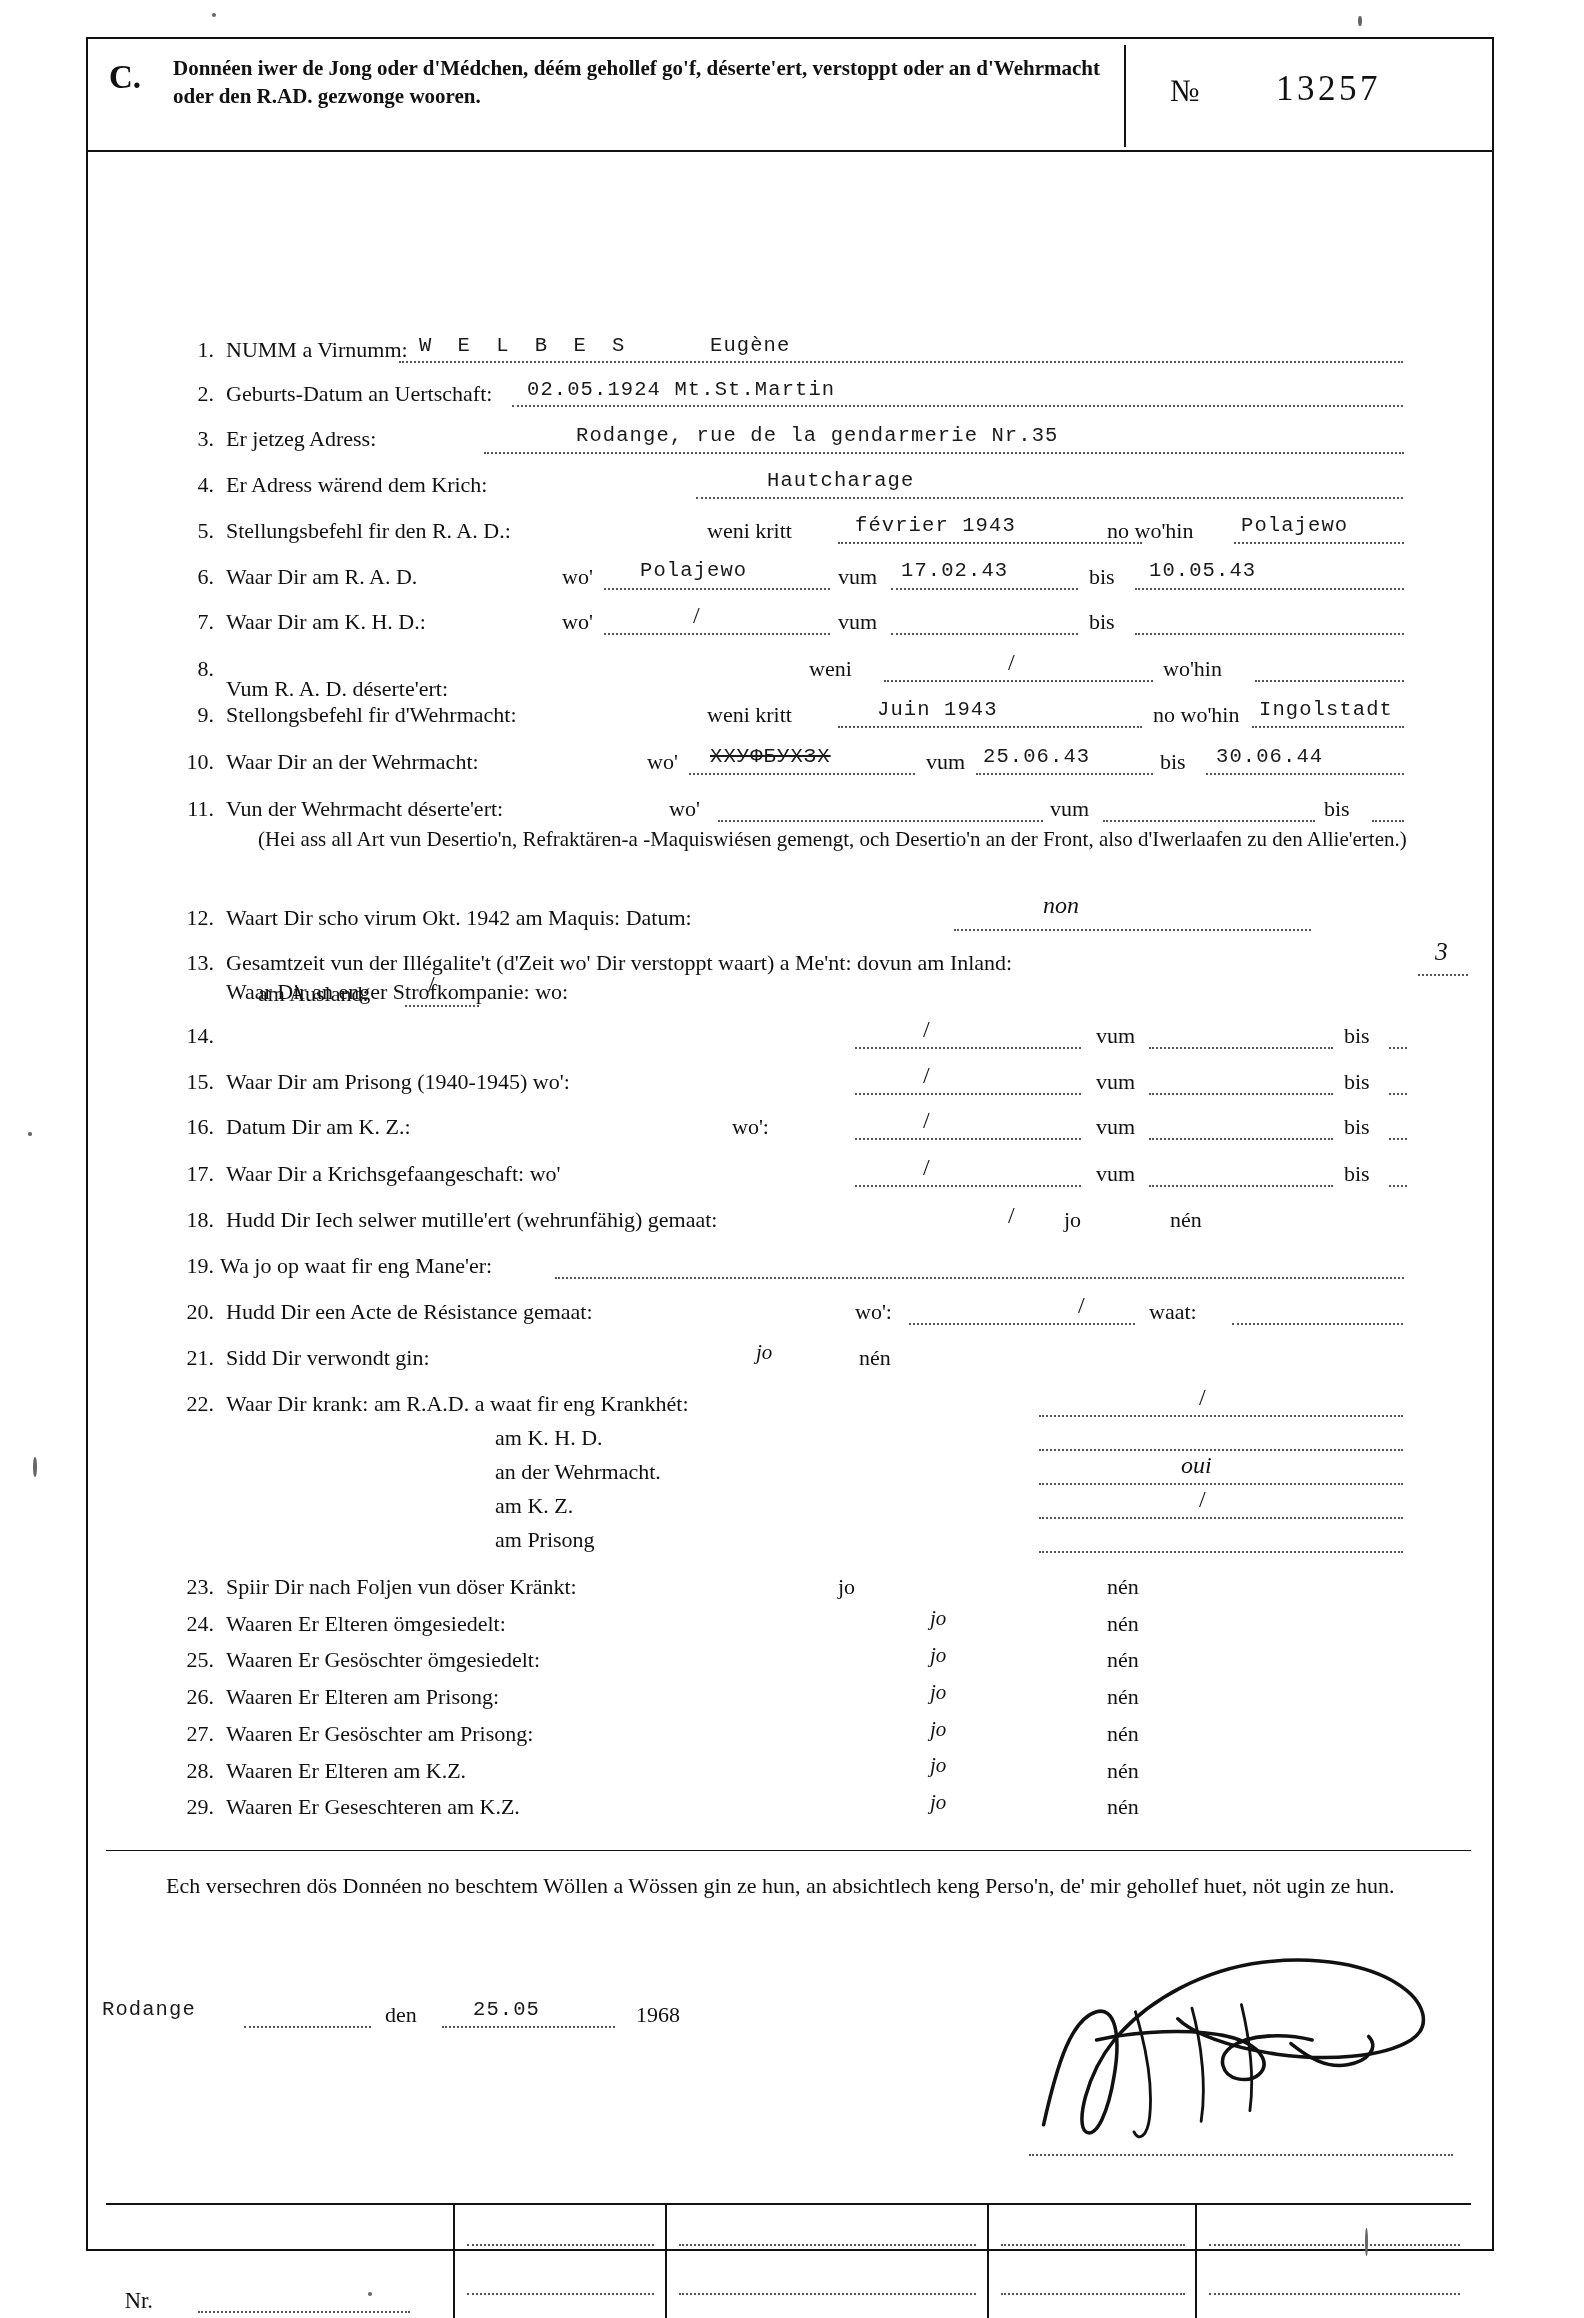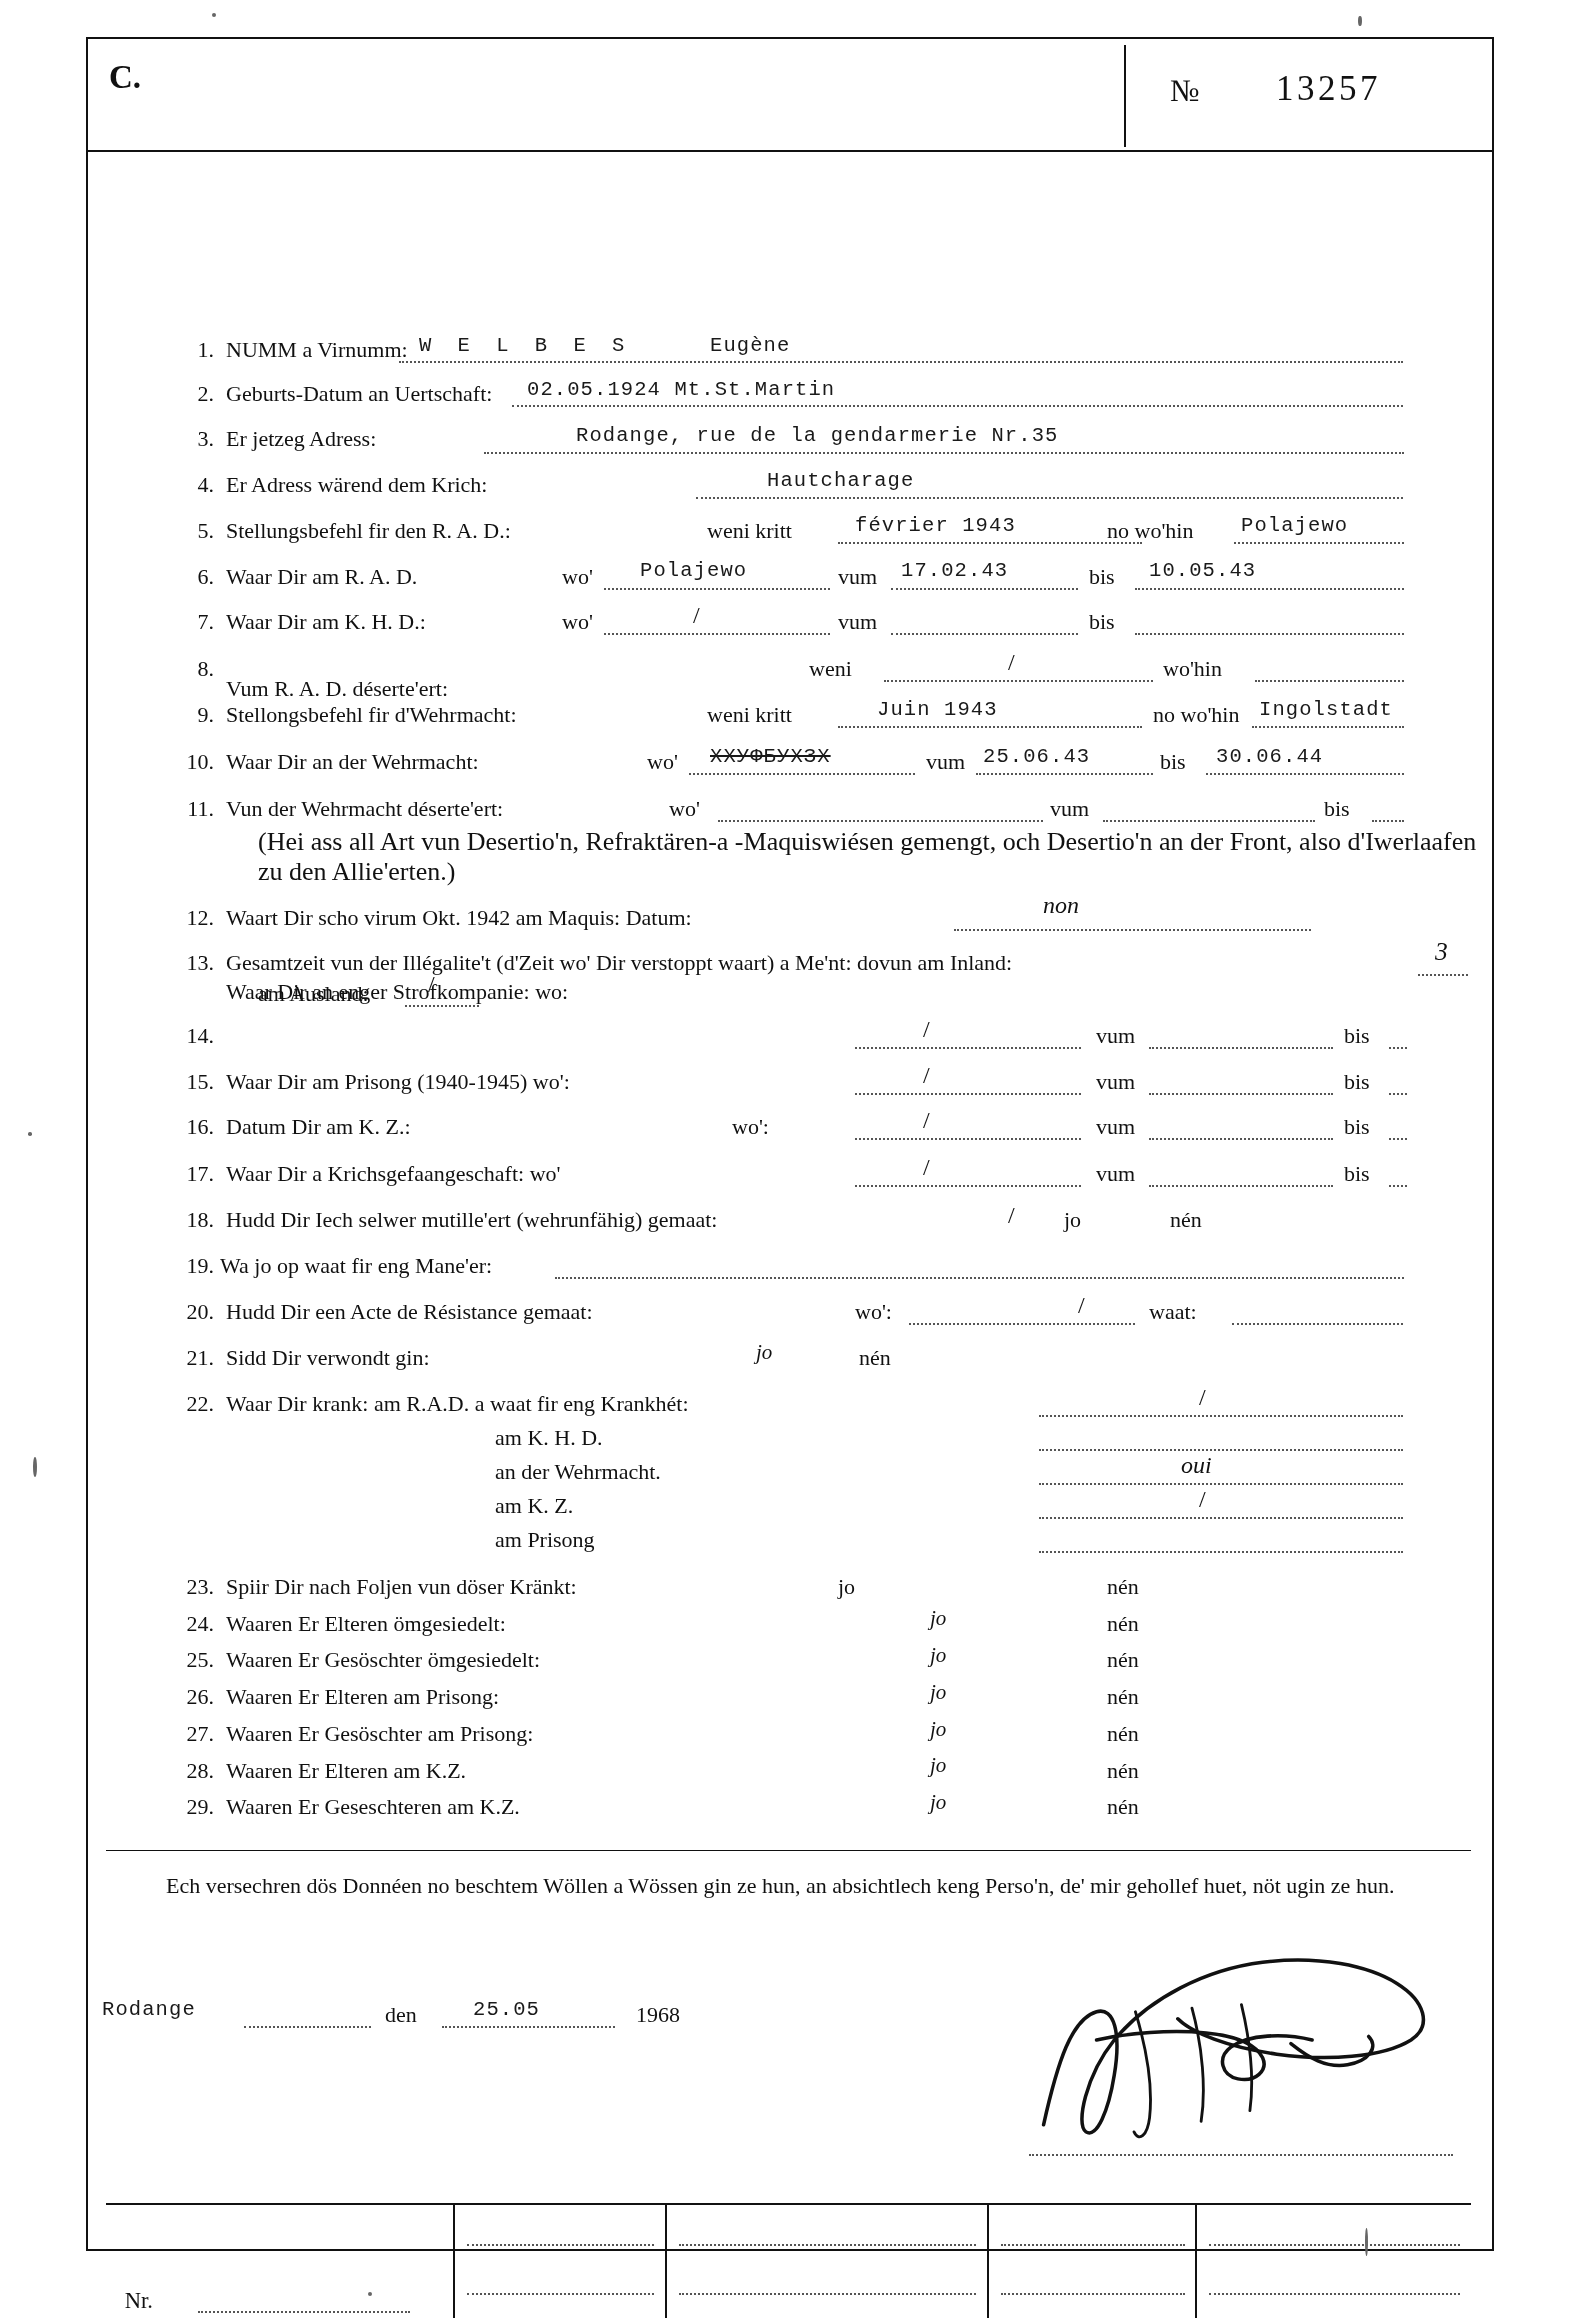--- a/index.html
+++ b/index.html
@@ -201,20 +201,21 @@
   }
 </style>
 </head>
 <body>
 
 <div id="page">
   <div class="form-frame">
 
     <div class="header">
       <div class="header-letter">C.</div>
+      <div class="header-text">Donnéen iwer de Jong oder d'Médchen, déém gehollef go'f, déserte'ert, verstoppt oder an d'Wehrmacht oder den R.AD. gezwonge wooren.</div>
       <div class="header-divider"></div>
       <div class="header-no"><span>№</span></div>
       <div class="header-number">13257</div>
     </div>
 
     <div class="body-area">
 
       <div class="num" style="left:85px; top:185px;">1.</div>
       <div class="lbl" style="left:138px; top:185px;">NUMM a Virnumm:</div>
       <div class="dots" style="left:311px; top:209px; width:1004px;"></div>
@@ -297,21 +298,21 @@
       <div class="tw" style="left:1128px; top:593px;">30.06.44</div>
 
       <div class="num" style="left:85px; top:644px;">11.</div>
       <div class="lbl" style="left:138px; top:644px;">Vun der Wehrmacht déserte'ert:</div>
       <div class="lbl" style="left:581px; top:644px;">wo'</div>
       <div class="dots" style="left:630px; top:668px; width:325px;"></div>
       <div class="lbl" style="left:962px; top:644px;">vum</div>
       <div class="dots" style="left:1015px; top:668px; width:212px;"></div>
       <div class="lbl" style="left:1236px; top:644px;">bis</div>
       <div class="dots" style="left:1284px; top:668px; width:32px;"></div>
-      <div class="lbl" style="left:170px; top:675px; font-size:26px;">(Hei ass all Art vun Desertio'n, Refraktären-a -Maquiswiésen gemengt, och Desertio'n an der Front, also d'Iwerlaafen zu den Allie'erten.)</div>
+      <div class="lbl" style="left:170px; top:675px; font-size:21px;">(Hei ass all Art vun Desertio'n, Refraktären-a -Maquiswiésen gemengt, och Desertio'n an der Front, also d'Iwerlaafen zu den Allie'erten.)</div>
 
       <div class="num" style="left:85px; top:753px;">12.</div>
       <div class="lbl" style="left:138px; top:753px;">Waart Dir scho virum Okt. 1942 am Maquis: Datum:</div>
       <div class="dots" style="left:866px; top:777px; width:357px;"></div>
       <div class="hw" style="left:955px; top:740px; font-size:24px;">non</div>
 
       <div class="num" style="left:85px; top:798px;">13.</div>
       <div class="lbl" style="left:138px; top:798px;">Gesamtzeit vun der Illégalite't (d'Zeit wo' Dir verstoppt waart) a Me'nt: dovun am Inland:</div>
       <div class="dots" style="left:1330px; top:822px; width:50px;"></div>
       <div class="hw" style="left:1347px; top:785px; font-size:25.5px;">3</div>

